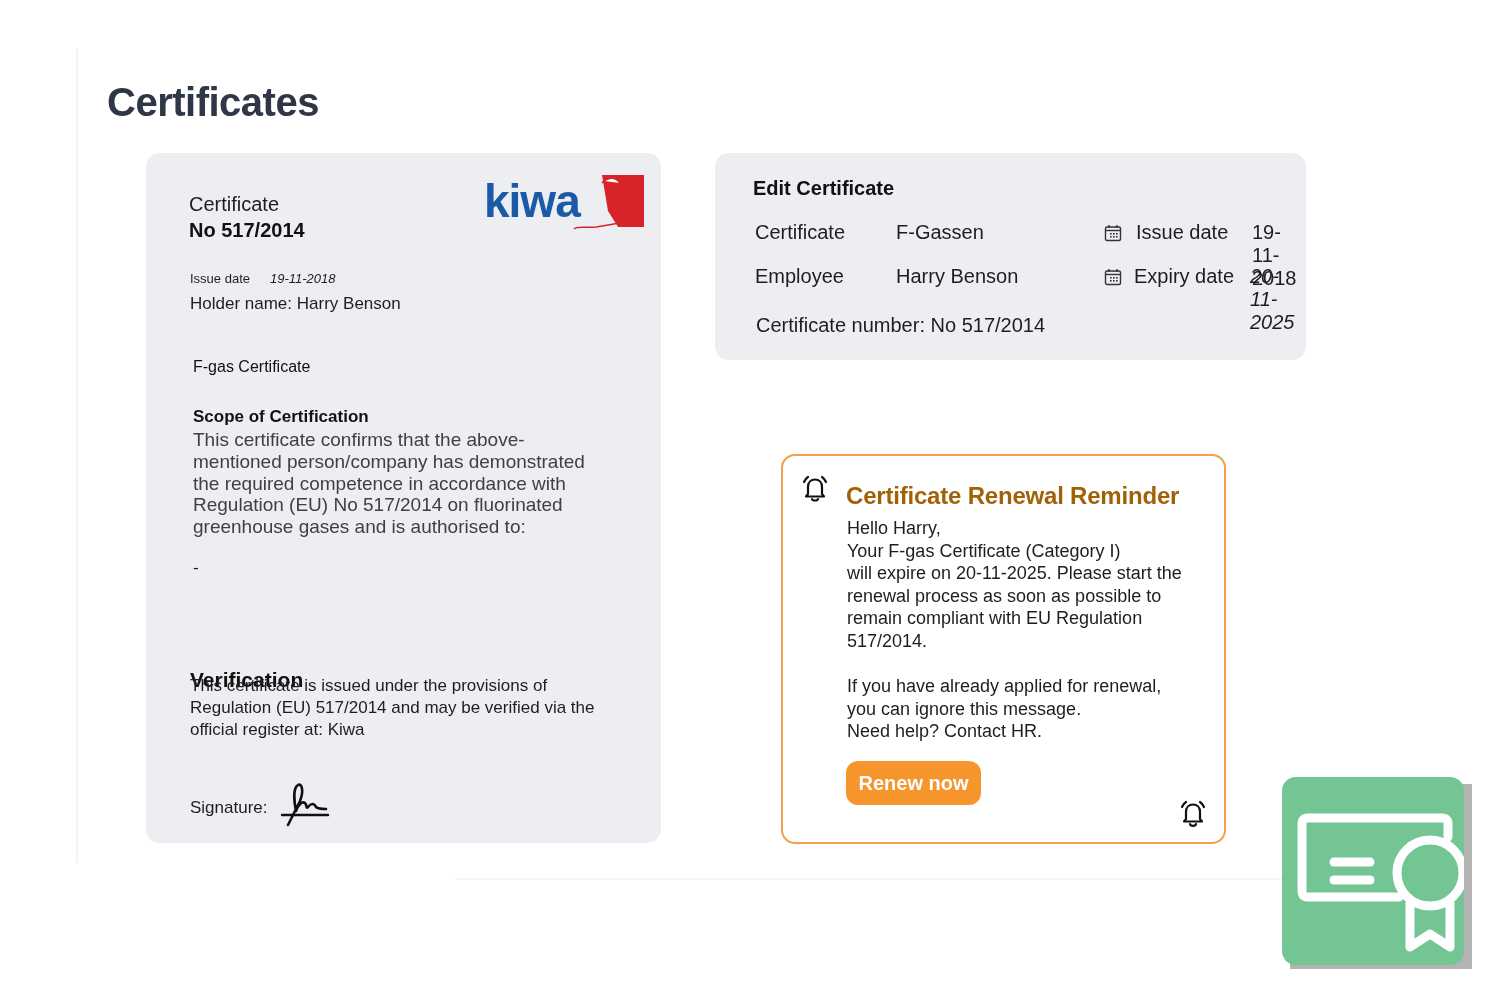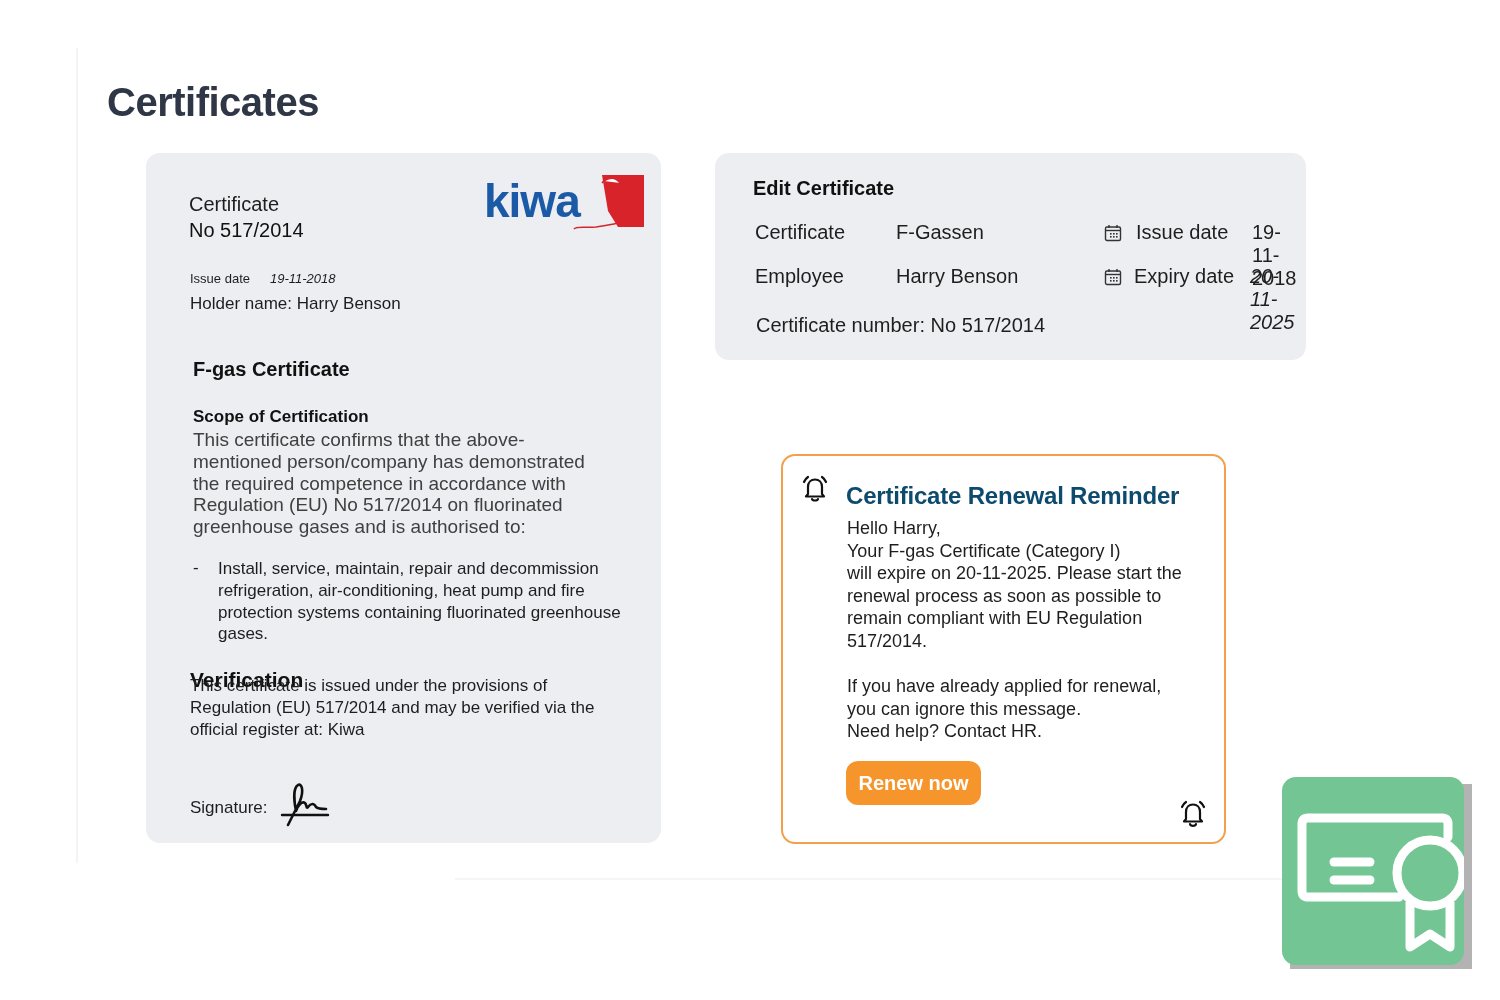--- a/index.html
+++ b/index.html
@@ -7,45 +7,45 @@
   body { font-family: "Liberation Sans", "DejaVu Sans", sans-serif; color: #1c1c1c; position: relative; }
 
   .side-line { position: absolute; left: 76px; top: 48px; width: 2px; height: 815px; background: #f3f4f6; }
   .bottom-line { position: absolute; left: 455px; top: 878px; width: 830px; height: 2px; background: #f4f5f7; }
 
   .page-title { position: absolute; left: 107px; top: 80px; font-size: 40px; font-weight: 700; color: #2f3746; letter-spacing: -0.5px; }
 
   
   .cert-card { position: absolute; left: 146px; top: 153px; width: 515px; height: 690px; background: #eceef2; border-radius: 14px; }
   .cert-label { position: absolute; left: 43px; top: 40px; font-size: 20px; color: #1e1e1e; }
-  .cert-number { position: absolute; left: 43px; top: 66px; font-size: 20px; font-weight: 400; color: #111; }
+  .cert-number { position: absolute; left: 43px; top: 66px; font-size: 20px; font-weight: 700; color: #111; }
   .kiwa-logo { position: absolute; left: 338px; top: 18px; width: 162px; height: 60px; }
   .issue-line { position: absolute; left: 44px; top: 118px; font-size: 13px; color: #1e1e1e; }
   .issue-line .val { font-style: italic; margin-left: 20px; }
   .holder-line { position: absolute; left: 44px; top: 141px; font-size: 17px; color: #1e1e1e; }
-  .cert-title { position: absolute; left: 47px; top: 205px; font-size: 20px; font-weight: 700; color: #111; text-align: center; }
+  .cert-title { position: absolute; left: 47px; top: 205px; font-size: 16px; font-weight: 400; color: #111; text-align: center; }
   .scope-head { position: absolute; left: 47px; top: 254px; font-size: 17px; font-weight: 700; color: #111; }
   .scope-text { position: absolute; left: 47px; top: 276px; width: 420px; font-size: 19px; line-height: 21.8px; color: #404040; }
   .bullet-dash { position: absolute; left: 47px; top: 405px; font-size: 17px; color: #1e1e1e; }
   .bullet-text { position: absolute; left: 72px; top: 405px; width: 425px; font-size: 17px; line-height: 21.8px; color: #1e1e1e; }
   .verif-head { position: absolute; left: 44px; top: 515px; font-size: 21px; font-weight: 700; color: #111; }
   .verif-text { position: absolute; left: 44px; top: 522px; width: 430px; font-size: 17px; line-height: 21.8px; color: #1e1e1e; }
   .sig-label { position: absolute; left: 44px; top: 645px; font-size: 17px; color: #1e1e1e; }
   .signature { position: absolute; left: 134px; top: 628px; width: 52px; height: 46px; }
 
   
   .edit-card { position: absolute; left: 715px; top: 153px; width: 591px; height: 207px; background: #eceef2; border-radius: 14px; }
   .edit-title { position: absolute; left: 38px; top: 24px; font-size: 20px; font-weight: 700; color: #111; }
   .edit-card .lbl, .edit-card .val { position: absolute; font-size: 20px; color: #1e1e1e; }
   .cal-icon { position: absolute; width: 18px; height: 18px; }
 
   
   .reminder { position: absolute; left: 781px; top: 454px; width: 445px; height: 390px; background: #fff; border: 2px solid #f2a14a; border-radius: 14px; }
   .bell-top { position: absolute; left: 16px; top: 17px; width: 32px; height: 32px; }
-  .rem-title { position: absolute; left: 63px; top: 26px; font-size: 24px; font-weight: 700; color: #0c4a6e; letter-spacing: -0.2px; }
+  .rem-title { position: absolute; left: 63px; top: 26px; font-size: 24px; font-weight: 700; color: #a16207; letter-spacing: -0.2px; }
   .rem-body { position: absolute; left: 64px; top: 61px; width: 360px; font-size: 18px; line-height: 22.6px; color: #1e1e1e; }
   .rem-body p { margin: 0; }
   .rem-body .gap { height: 22.6px; }
   .renew-btn { position: absolute; left: 63px; top: 305px; width: 135px; height: 44px; background: #f5952b; border-radius: 12px; border: none; color: #fff; font-size: 20px; font-weight: 700; font-family: "Liberation Sans", sans-serif; cursor: pointer; }
   .bell-bottom { position: absolute; left: 394px; top: 341px; width: 32px; height: 34px; }
 
   
   .badge-shadow { position: absolute; left: 1290px; top: 784px; width: 182px; height: 185px; background: #b3b3b3; }
   .badge { position: absolute; left: 1282px; top: 777px; width: 182px; height: 188px; background: #73c594; border-radius: 14px; }
   .badge svg { position: absolute; left: 0; top: 0; }
@@ -73,21 +73,20 @@
     <span>Issue date</span><span class="val">19-11-2018</span>
   </div>
   <div class="holder-line">Holder name: Harry Benson</div>
 
   <div class="cert-title">F-gas Certificate</div>
 
   <div class="scope-head">Scope of Certification</div>
   <div class="scope-text">This certificate confirms that the above-mentioned person/company has demonstrated the required competence in accordance with Regulation (EU) No 517/2014 on fluorinated greenhouse gases and is authorised to:</div>
 
   <div class="bullet-dash">-</div>
-  <div class="bullet-text">Install, service, maintain, repair and decommission refrigeration, air-conditioning, heat pump and fire protection systems containing fluorinated greenhouse gases.</div>
 
   <div class="verif-head">Verification</div>
   <div class="verif-text">This certificate is issued under the provisions of Regulation (EU) 517/2014 and may be verified via the official register at: Kiwa</div>
 
   <div class="sig-label">Signature:</div>
   <svg class="signature" viewBox="0 0 52 46">
     <path d="M8,44 L20,20 C24,10 22,2 18,4 C13,7 14,20 16,30 C18,24 22,20 25,22 C27,24 26,28 28,26 C31,22 34,22 36,26 C38,28 42,28 46,28" fill="none" stroke="#111" stroke-width="2.6" stroke-linecap="round" stroke-linejoin="round"></path>
     <line x1="2" y1="34" x2="48" y2="34" stroke="#111" stroke-width="2.4" stroke-linecap="round"></line>
   </svg>
 </section>

